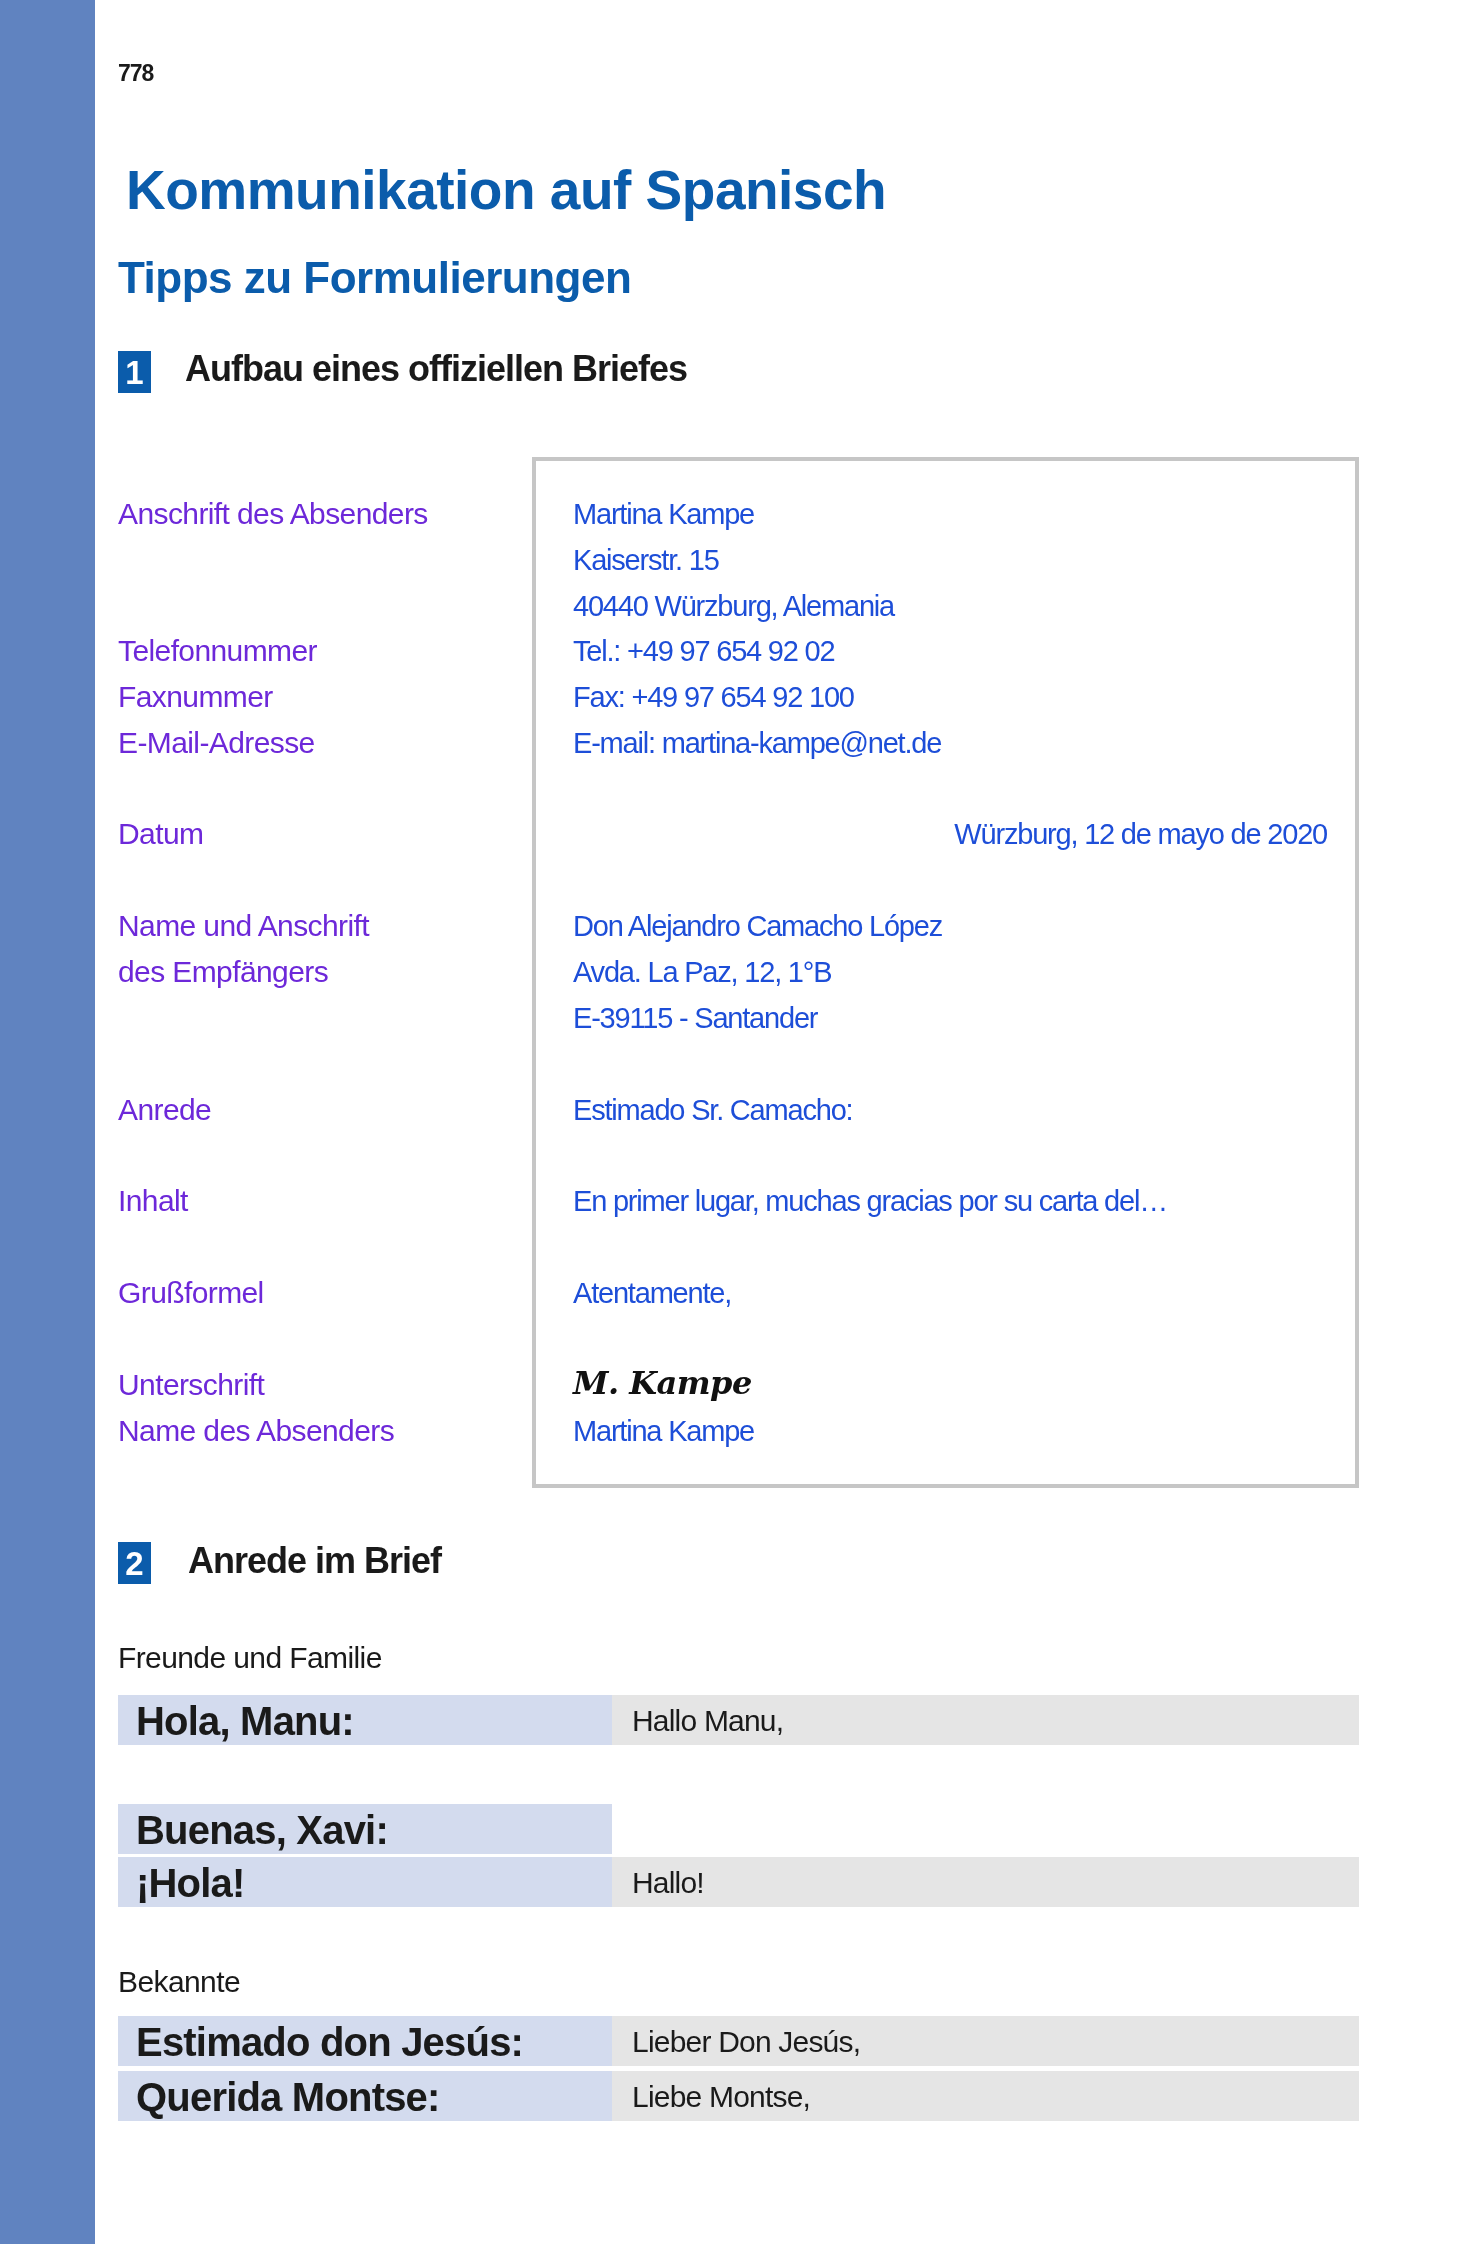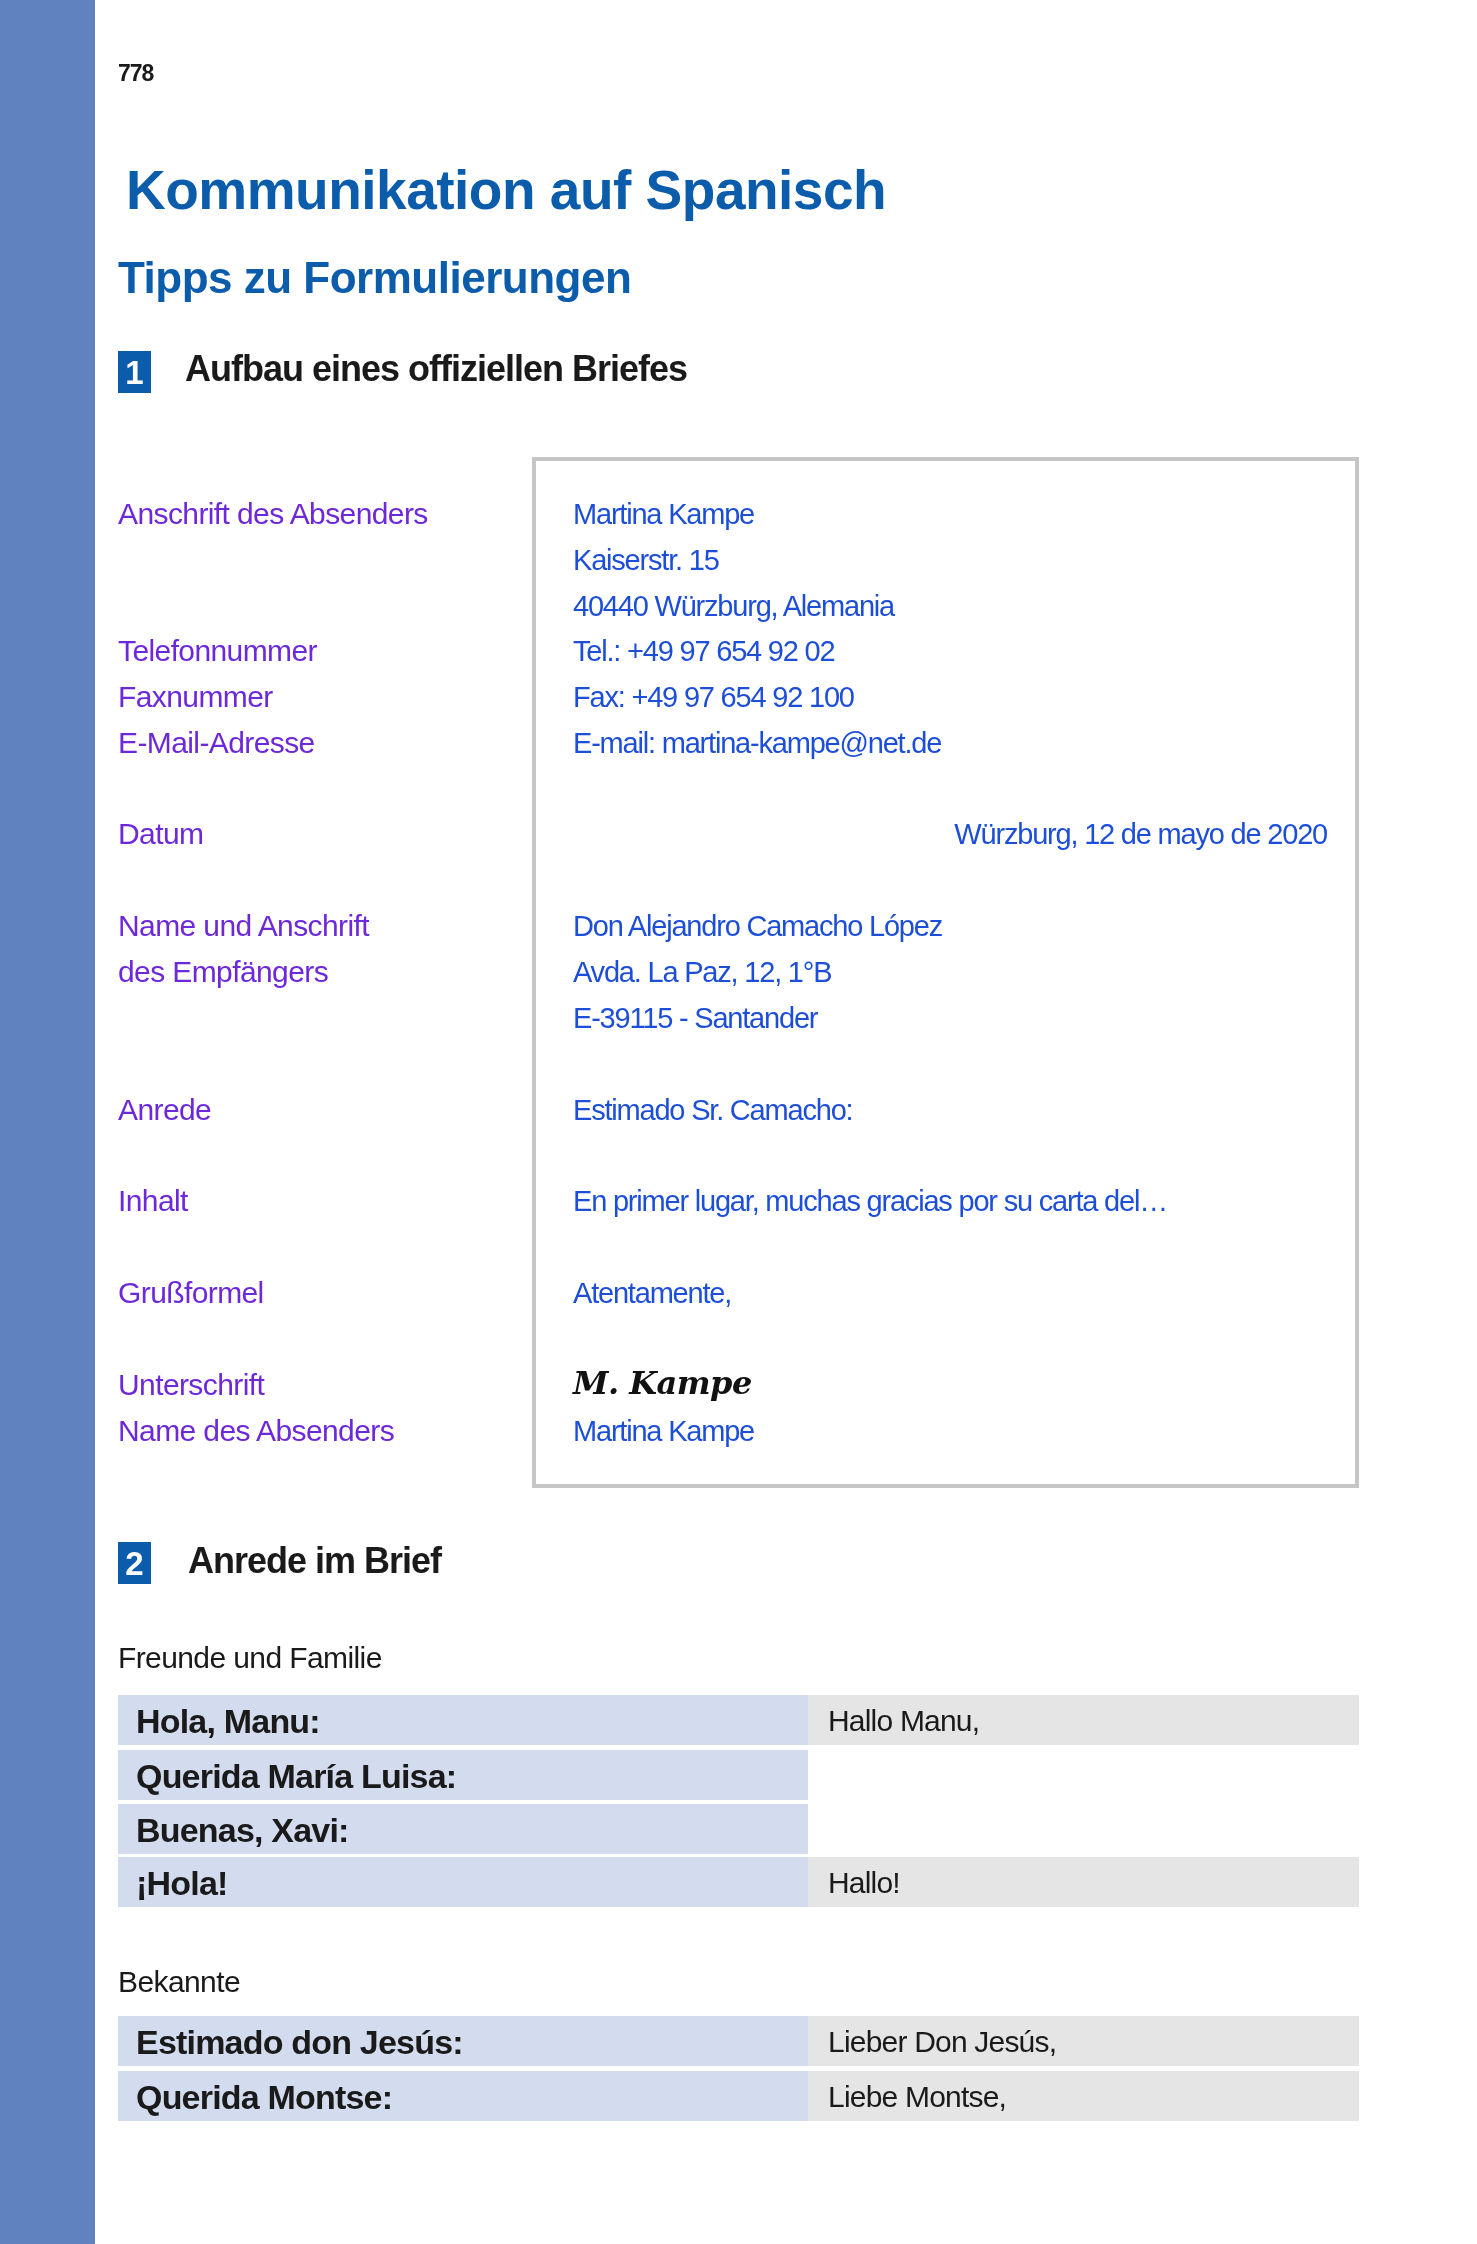--- a/index.html
+++ b/index.html
@@ -15,21 +15,21 @@
   .sec-box { position:absolute; width:33px; height:42px; background:#0b5cab; color:#fff; font-size:33px; font-weight:bold; text-align:center; line-height:44px; }
   .sec-title { position:absolute; font-size:36px; font-weight:bold; color:#1a1a1a; letter-spacing:-1px; white-space:nowrap; }
   .letter-box { position:absolute; left:532px; top:457px; width:819px; height:1023px; border:4px solid #c6c6c6; box-sizing:content-box; }
   .lbl { position:absolute; left:118px; font-size:30px; color:#6d28d9; letter-spacing:-0.6px; white-space:nowrap; line-height:36px; }
   .val { position:absolute; left:573px; font-size:29px; color:#1d4ed8; letter-spacing:-1.2px; white-space:nowrap; line-height:36px; }
   .val.right { left:auto; right:150px; }
   .sig { position:absolute; left:573px; font-family:"DejaVu Serif", serif; font-style:italic; font-weight:bold; font-size:32px; letter-spacing:-0.5px; line-height:36px; color:#111; }
   .group-label { position:absolute; left:118px; font-size:30px; color:#1a1a1a; letter-spacing:-0.6px; white-space:nowrap; line-height:36px; }
   .tbl { position:absolute; left:118px; width:1241px; }
   .row { position:absolute; left:0; width:1241px; height:50px; display:flex; }
-  .cell-l { width:690px; height:50px; background:#d3dbee; font-weight:bold; font-size:34px; letter-spacing:-0.8px; padding-left:18px; box-sizing:border-box; line-height:52px; white-space:nowrap; }
+  .cell-l { width:494px; height:50px; background:#d3dbee; font-weight:bold; font-size:40px; letter-spacing:-0.8px; padding-left:18px; box-sizing:border-box; line-height:52px; white-space:nowrap; }
   .cell-r { flex:1; height:50px; background:#e5e5e5; font-size:30px; letter-spacing:-0.8px; padding-left:20px; box-sizing:border-box; line-height:52px; white-space:nowrap; }
 </style>
 </head>
 <body>
 
 <div class="sidebar"></div>
 
 <div class="page-num">778</div>
 <h1 class="title" style="margin:8px">Kommunikation auf Spanisch</h1>
 <h2 class="subtitle" style="margin:0">Tipps zu Formulierungen</h2>
@@ -72,21 +72,20 @@
 <div class="sec-title" style="left:188px; top:1540px;">Anrede im Brief</div>
 
 <div class="group-label" style="top:1640px;">Freunde und Familie</div>
 
 <div class="tbl" style="top:1695px;">
   <div class="row" style="top:0px;">
     <div class="cell-l">Hola, Manu:</div>
     <div class="cell-r">Hallo Manu,</div>
   </div>
   <div class="row" style="top:55px;">
-    <div class="cell-l">Querida María Luisa:</div>
   </div>
   <div class="row" style="top:109px;flex-direction:column;">
     <div class="cell-l">Buenas, Xavi:</div>
   </div>
   <div class="row" style="top:162px;">
     <div class="cell-l">¡Hola!</div>
     <div class="cell-r">Hallo!</div>
   </div>
 </div>
 

